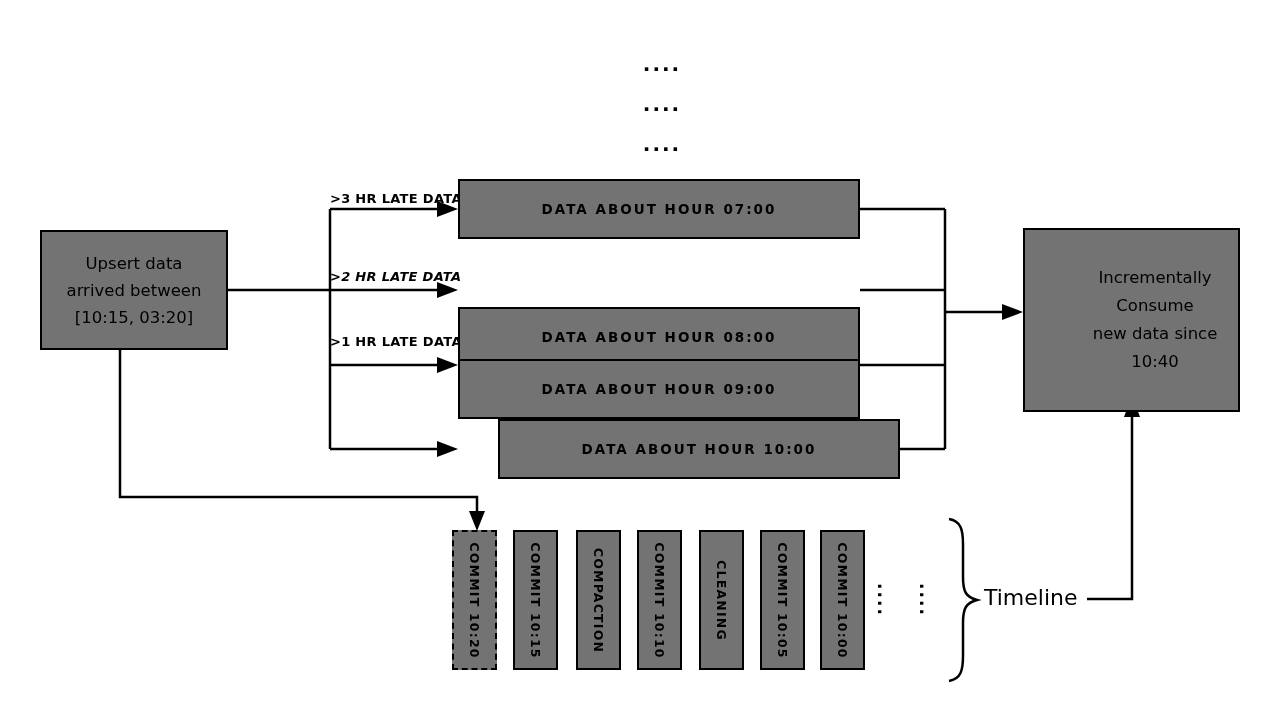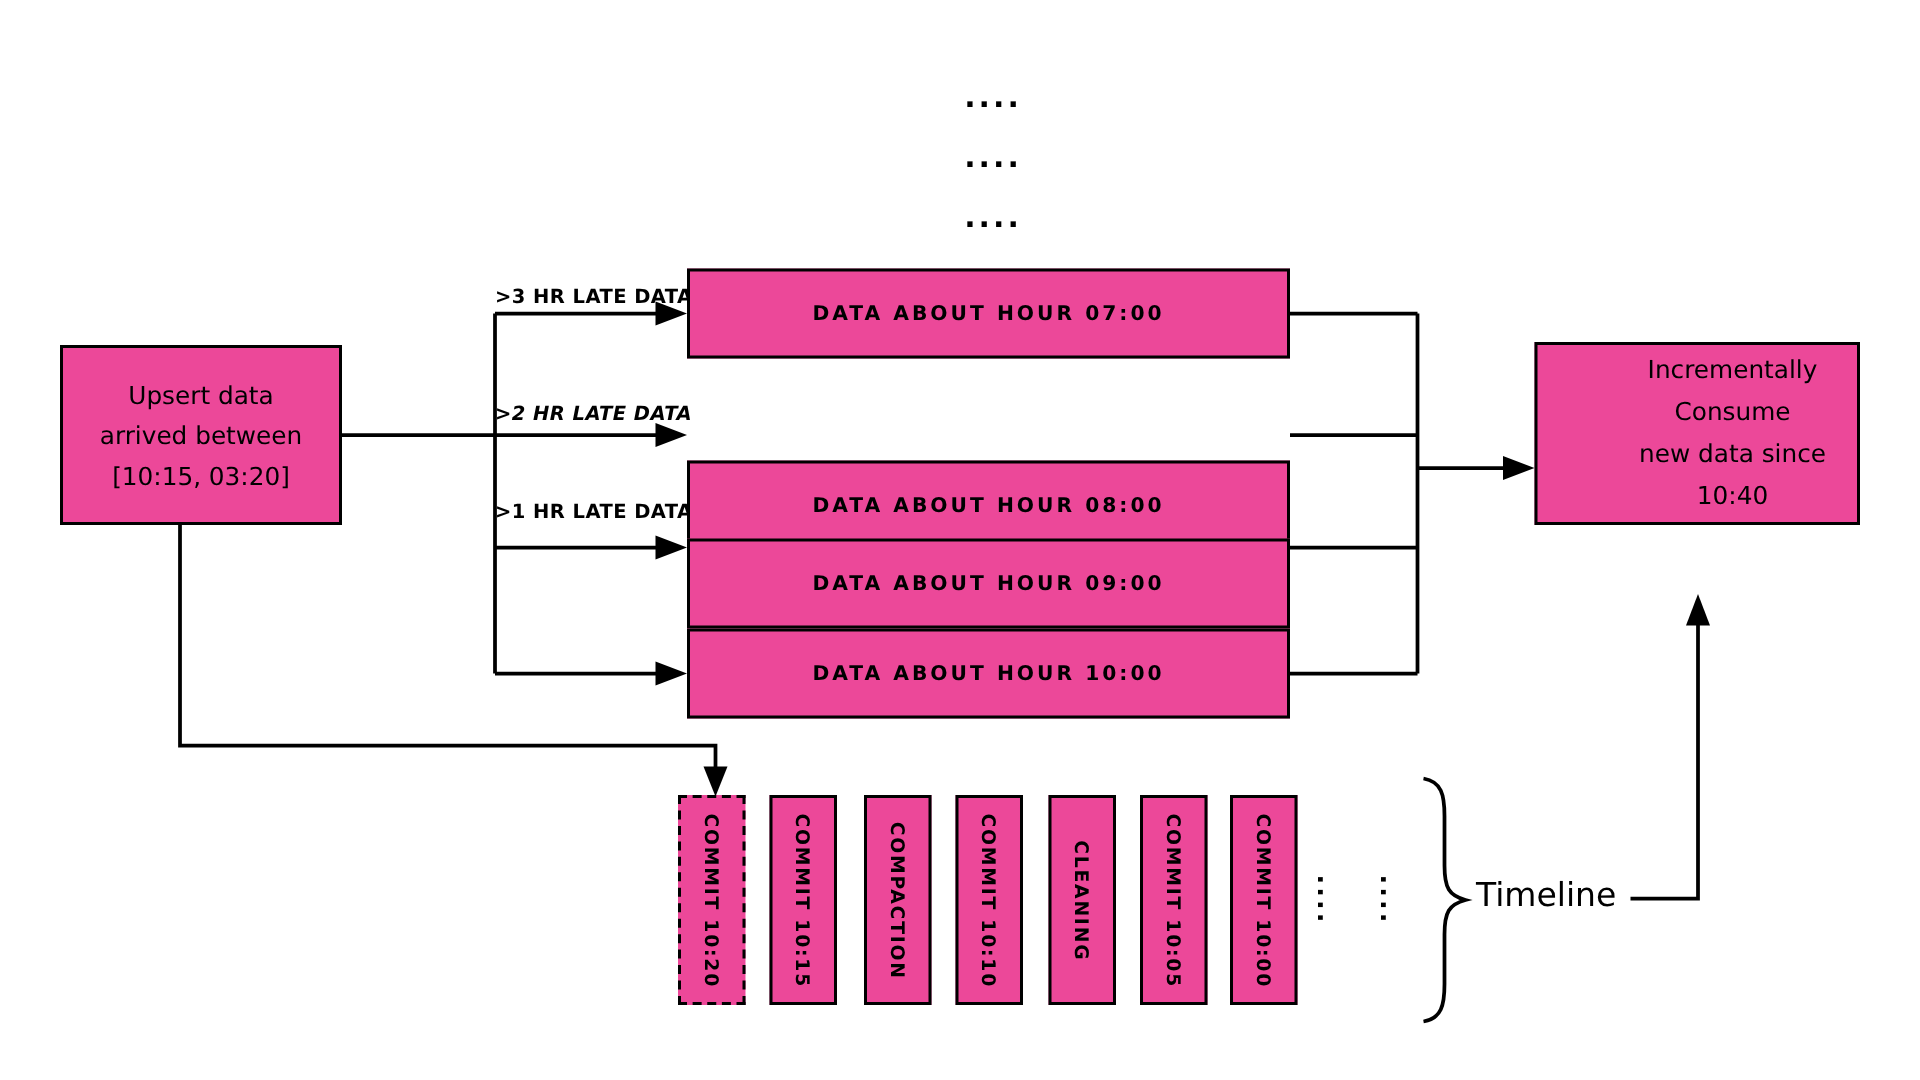--- a/index.html
+++ b/index.html
@@ -18,36 +18,36 @@
   }
   svg.wires {
     position: absolute;
     left: 0; top: 0;
     width: 1280px;
     height: 720px;
   }
   .box {
     position: absolute;
     border: 2.5px solid #000;
-    background: #ec4899;
+    background: #737373;
     display: flex;
     align-items: center;
     justify-content: center;
     text-align: center;
     box-sizing: border-box;
   }
   .upsert-box {
     left: 40px; top: 230px;
     width: 188px; height: 120px;
     font-size: 16.5px;
     line-height: 27px;
   }
   .consume-box {
     left: 1023px; top: 228px;
-    width: 217px; height: 122px;
+    width: 217px; height: 184px;
     font-size: 16.5px;
     line-height: 28px;
     padding-left: 47px;
   }
   .hour-box {
     left: 458px;
     width: 402px; height: 60px;
     font-weight: bold;
     font-size: 13.5px;
     letter-spacing: 2px;
@@ -171,21 +171,21 @@
 
   <div class="box hour-box" style="top:179px;">
     <span>DATA ABOUT HOUR 07:00</span>
   </div>
   <div class="box hour-box" style="top:260px;margin-top:47px;">
     <span>DATA ABOUT HOUR 08:00</span>
   </div>
   <div class="box hour-box" style="top:335px;margin-top:24px;">
     <span>DATA ABOUT HOUR 09:00</span>
   </div>
-  <div class="box hour-box" style="top:419px;">
+  <div class="box hour-box" style="top:419px;margin-left:40px;">
     <span>DATA ABOUT HOUR 10:00</span>
   </div>
 
   <div class="box consume-box">
     <div>
       <div>Incrementally Consume</div>
       <div>new data since 10:40</div>
     </div>
   </div>
 

